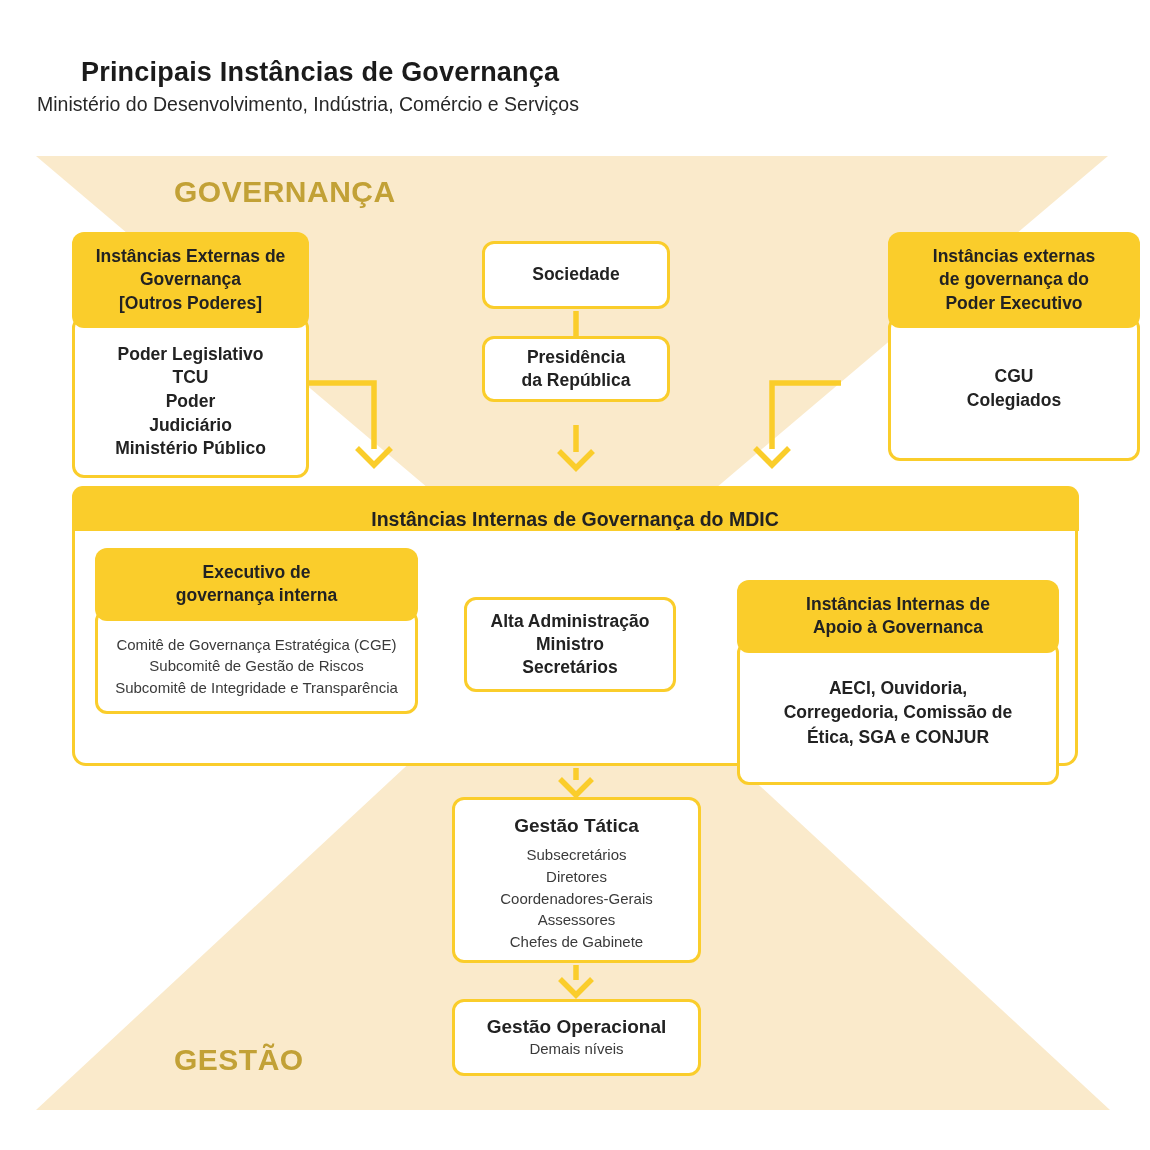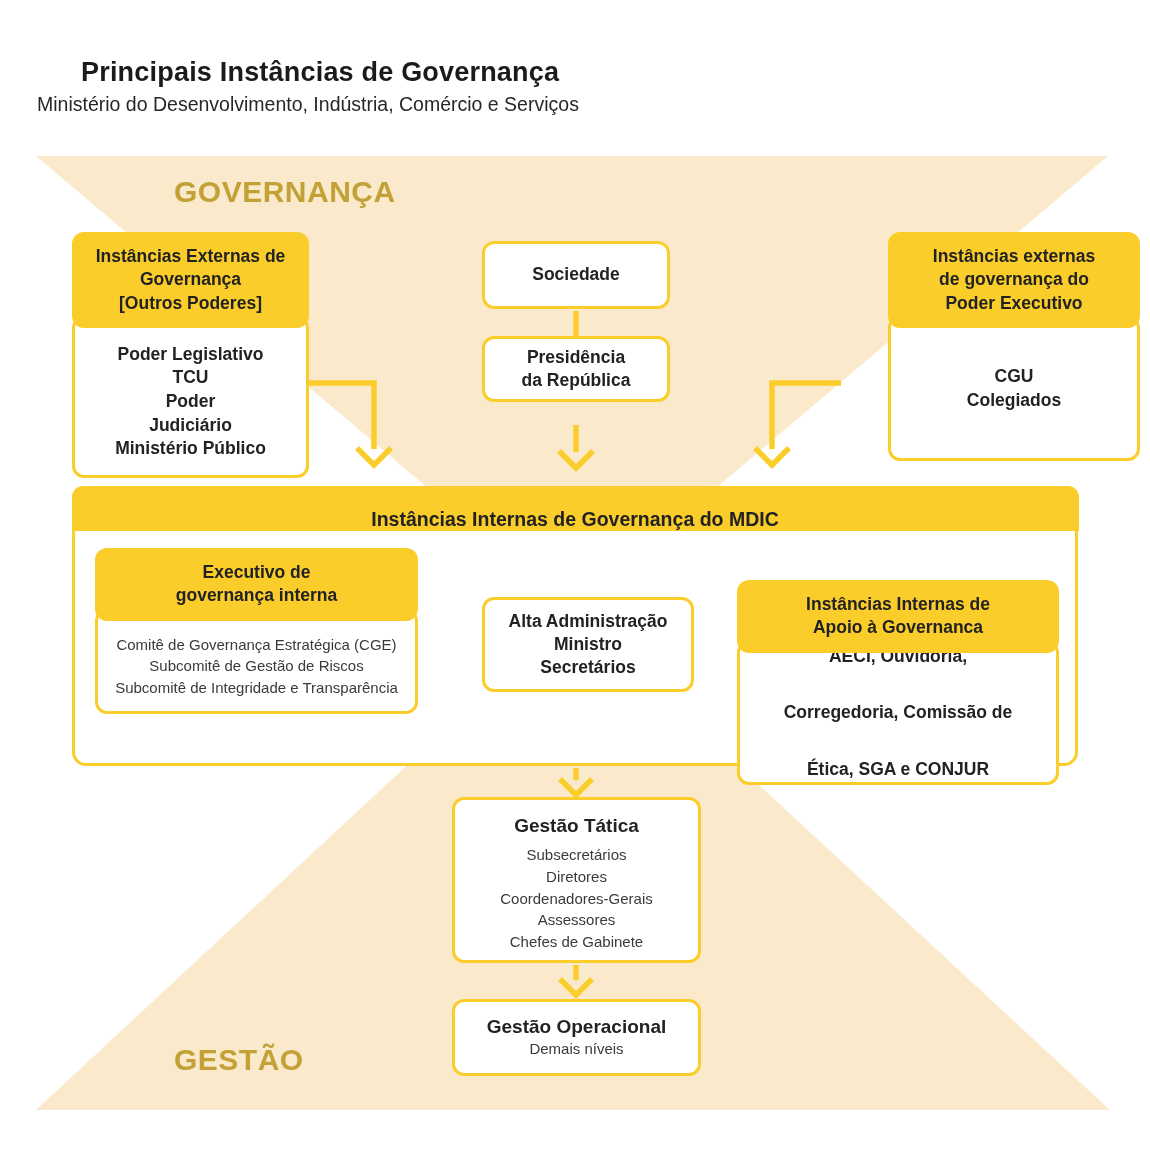--- a/index.html
+++ b/index.html
@@ -147,32 +147,32 @@
       <div>Executivo de</div>
       <div>governança interna</div>
     </div>
     <div class="card-body list-reg" style="padding:22px 8px 12px;">
       <div>Comitê de Governança Estratégica (CGE)</div>
       <div>Subcomitê de Gestão de Riscos</div>
       <div>Subcomitê de Integridade e Transparência</div>
     </div>
   </div>
 
-  <div class="abs box bold-17" style="left:482px;top:597px;width:212px;height:95px;">
+  <div class="abs box bold-17" style="left:464px;top:597px;width:212px;height:95px;">
     <div>Alta Administração</div>
     <div>Ministro</div>
     <div>Secretários</div>
   </div>
 
   <div class="abs" style="left:737px;top:580px;width:322px;">
     <div class="card-head">
       <div>Instâncias Internas de</div>
       <div>Apoio à Governanca</div>
     </div>
-    <div class="card-body body-bold" style="height:144px;display:flex;flex-direction:column;align-items:center;justify-content:center;gap:32px;">
+    <div class="card-body body-bold" style="height:144px;display:flex;flex-direction:column;align-items:center;justify-content:center;">
       <div>AECI, Ouvidoria,</div>
       <div>Corregedoria, Comissão de</div>
       <div>Ética, SGA e CONJUR</div>
     </div>
   </div>
 
   <div class="abs box" style="left:452px;top:797px;width:249px;height:166px;justify-content:flex-start;padding-top:15px;">
     <div class="sub-title">Gestão Tática</div>
     <div class="list-reg" style="margin-top:7px;">
       <div>Subsecretários</div>

